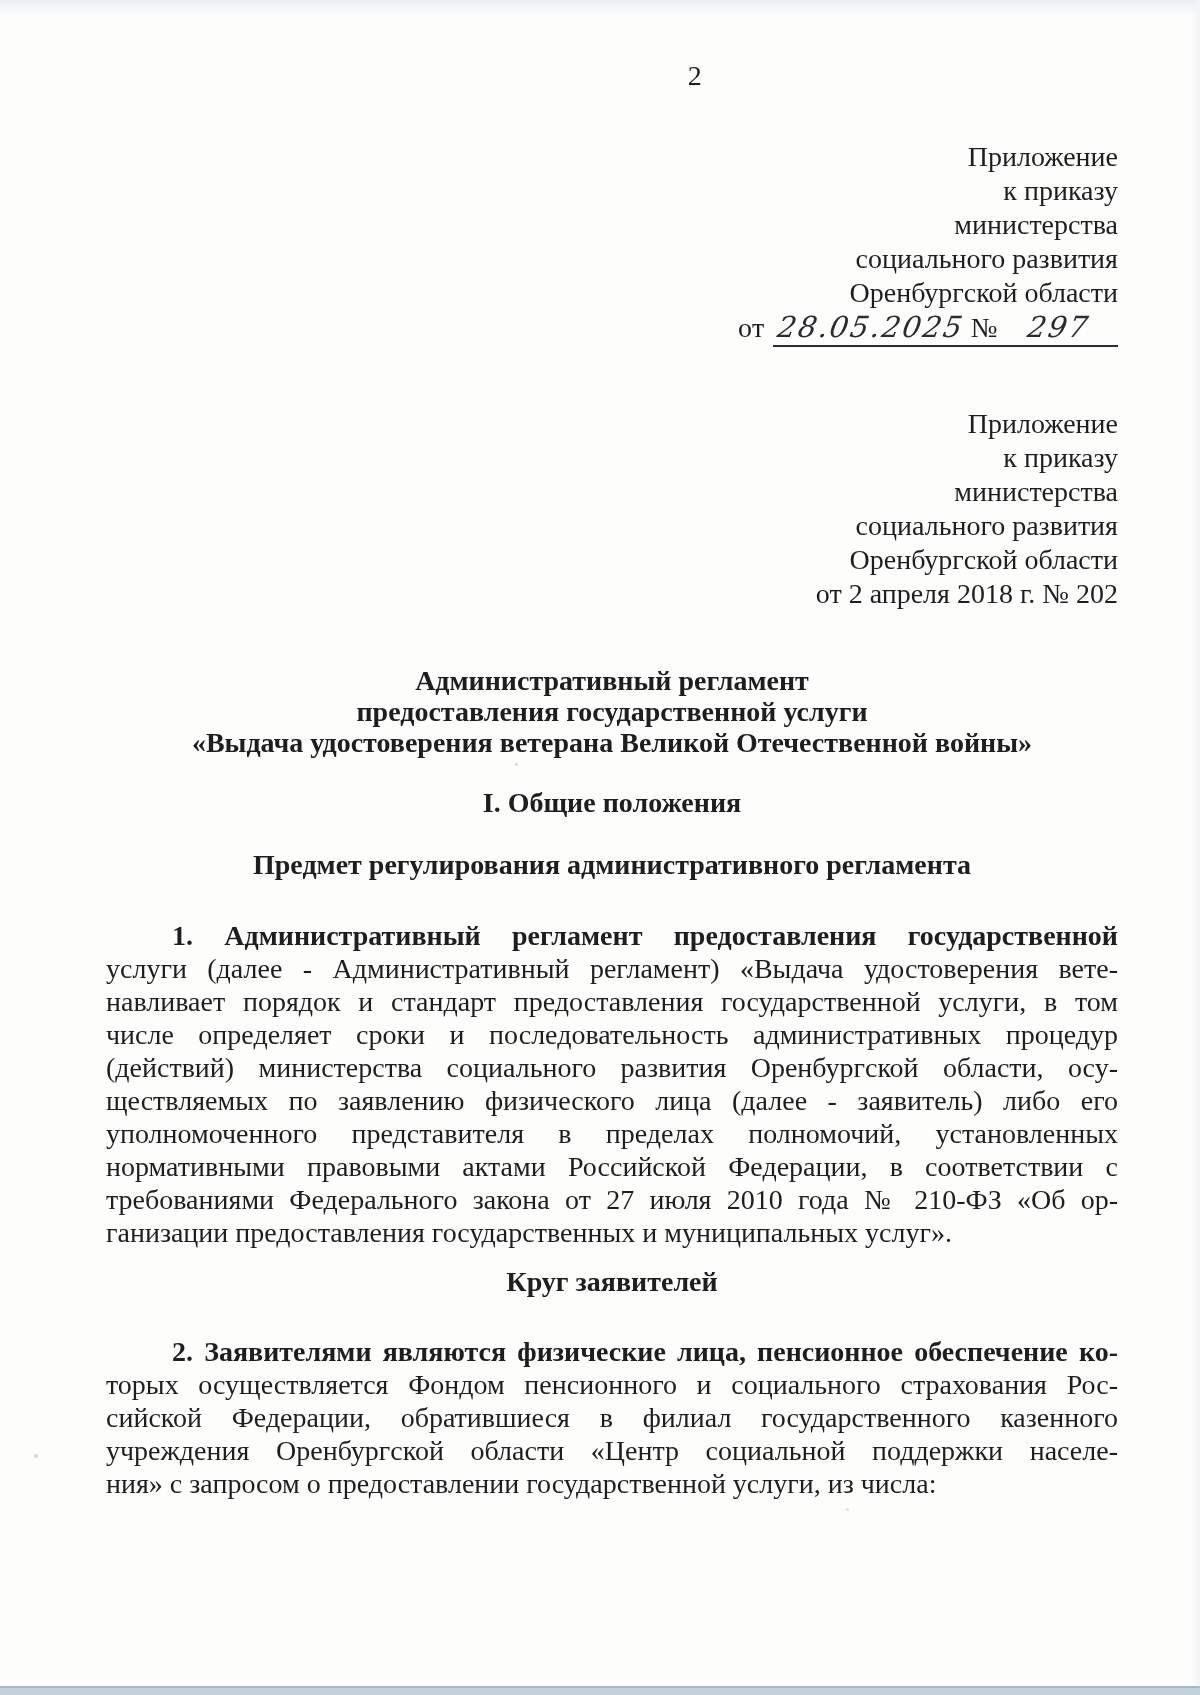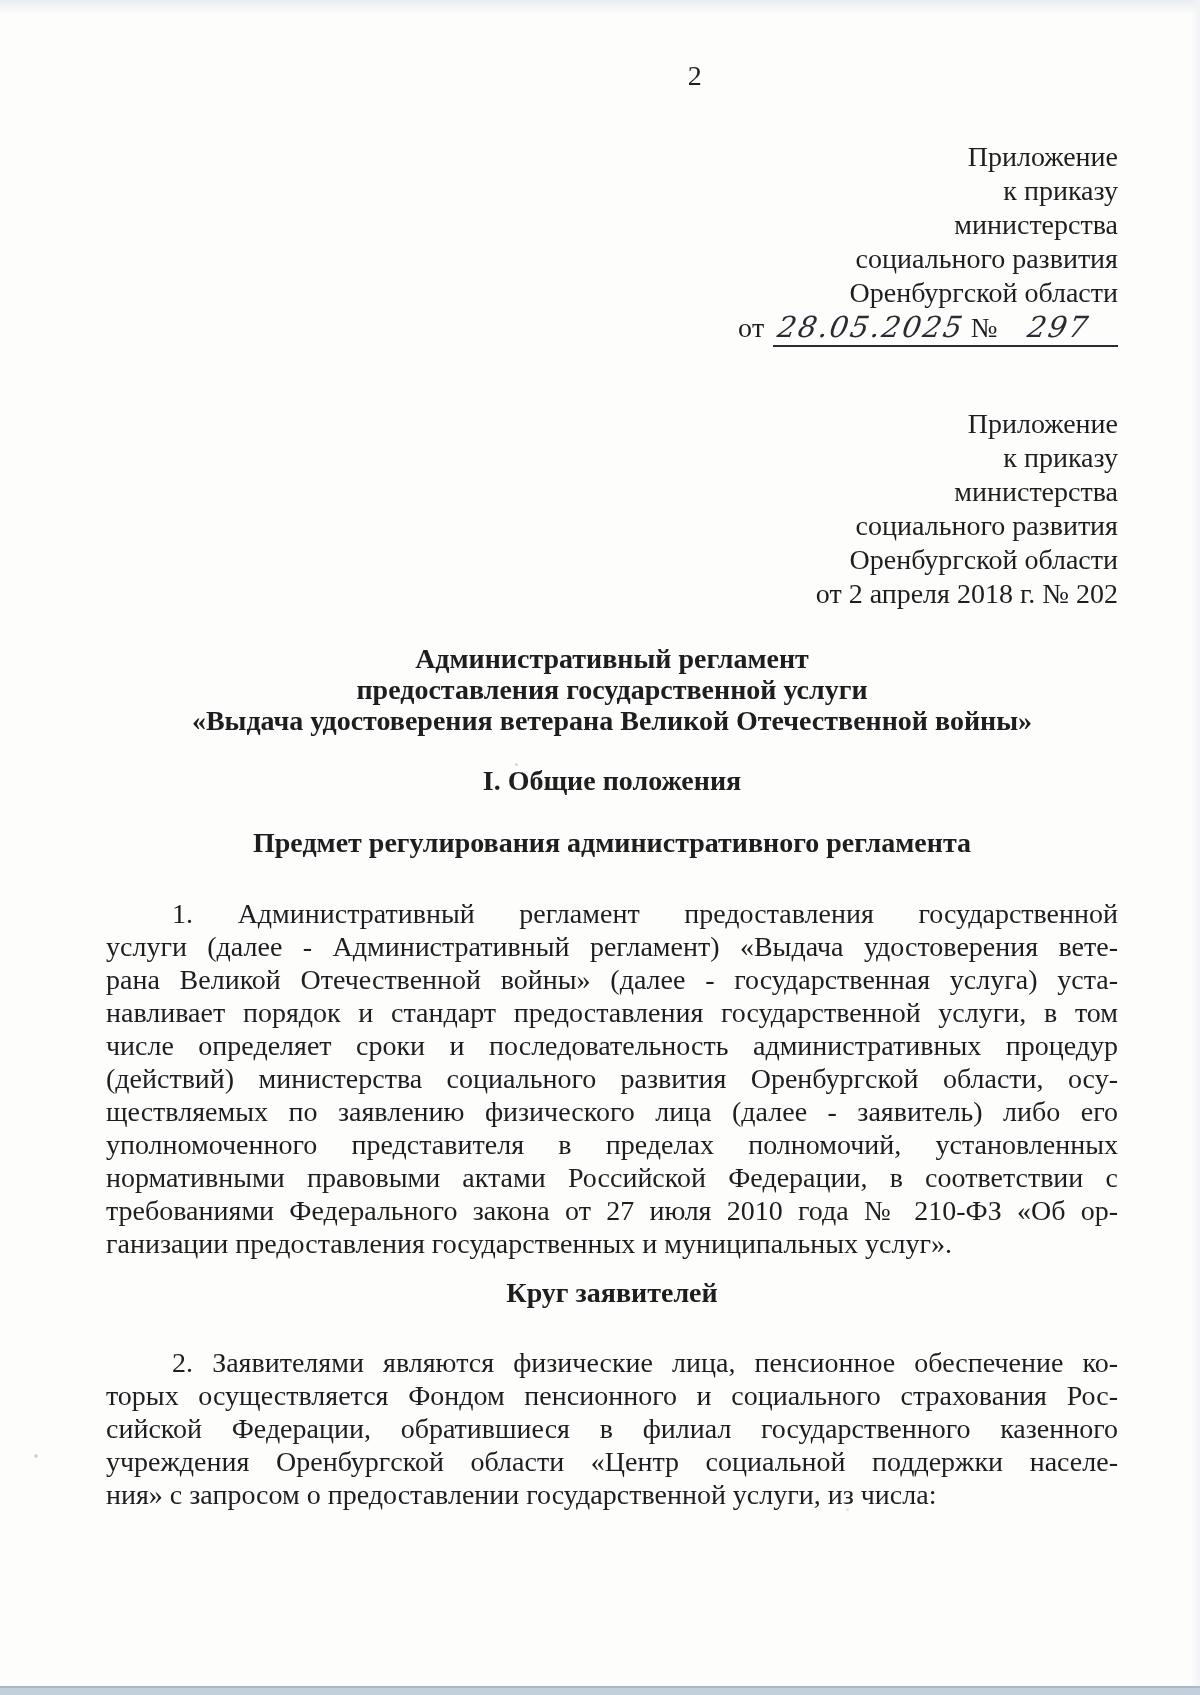--- a/index.html
+++ b/index.html
@@ -77,38 +77,38 @@
     letter-spacing: 2px;
     font-size: 29px;
     color: #2b2b33;
   }
   .u { border-bottom: 2px solid #2b2b33; }
   .seg-date { display: inline-block; min-width: 196px; text-align: center; margin-left: 8px; }
   .seg-no   { display: inline-block; padding: 0 2px; }
   .seg-num  { display: inline-block; min-width: 118px; text-align: center; }
 
   .title-block {
-    margin-top: 32px;
+    margin-top: 54px;
     font-weight: bold;
     line-height: 31px;
   }
   .title-block .line { text-align: center; }
 
   .heading {
     font-weight: bold;
     text-align: center;
     line-height: 33px;
   }
   .heading-section    { margin-top: 28px; }
   .heading-subject    { margin-top: 29px; }
   .heading-applicants { margin-top: 16px; }
 
   .para { line-height: 33px; margin-top: 30px; }
   .para .line { text-align: justify; text-align-last: justify; }
-  .para .line.first { text-indent: 66px; }
+  .para .line.first { text-indent: 66px; font-weight: bold; }
   .para .line.last { text-align: justify; text-align-last: left; }
   .para-1 { margin-top: 38px; }
   .para-2 { margin-top: 37px; }
 </style>
 </head>
 <body>
 
 <div class="page">
 
   <div class="scan-top"></div>
@@ -154,21 +154,20 @@
         </div>
     </div>
 
     <div class="block heading heading-section">I. Общие положения</div>
 
     <div class="block heading heading-subject">Предмет регулирования административного регламента</div>
 
     <div class="block para para-1">
         <div class="line first">1. Административный регламент предоставления государственной</div>
         <div class="line">услуги (далее - Административный регламент) «Выдача удостоверения вете-</div>
-        <div class="line">рана Великой Отечественной войны» (далее - государственная услуга) уста-</div>
         <div class="line">навливает порядок и стандарт предоставления государственной услуги, в том</div>
         <div class="line">числе определяет сроки и последовательность административных процедур</div>
         <div class="line">(действий) министерства социального развития Оренбургской области, осу-</div>
         <div class="line">ществляемых по заявлению физического лица (далее - заявитель) либо его</div>
         <div class="line">уполномоченного представителя в пределах полномочий, установленных</div>
         <div class="line">нормативными правовыми актами Российской Федерации, в соответствии с</div>
         <div class="line">требованиями Федерального закона от 27 июля 2010 года № 210-ФЗ «Об ор-</div>
         <div class="line last">ганизации предоставления государственных и муниципальных услуг».</div>
       </div>
 

